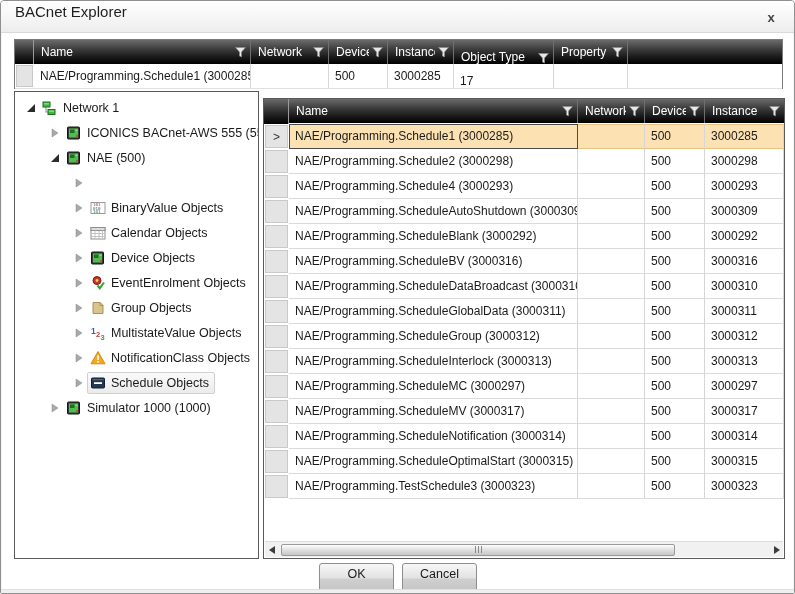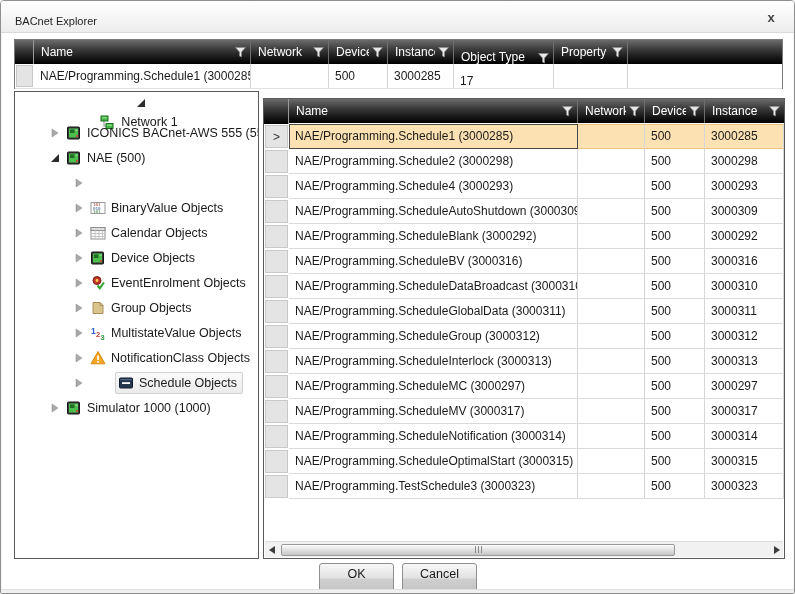--- a/index.html
+++ b/index.html
@@ -9,21 +9,21 @@
     background:#ffffff; border:1px solid #8f8f8f;
     border-radius:4px 4px 2px 2px; overflow:hidden;
     box-shadow: inset 0 0 0 1px #f6f6f6;
   }
   
   .titlebar {
     position:absolute; left:0; top:0; right:0; height:32px;
     background:linear-gradient(#ffffff,#ededed);
     border-bottom:1px solid #d9d9d9;
   }
-  .title-text { position:absolute; left:14px; top:14px; font-size:11px; color:#1e1e1e; }
+  .title-text { position:absolute; left:14px; top:2px; font-size:15px; color:#1e1e1e; }
   .close-btn {
     position:absolute; right:14px; top:8px; width:18px; height:18px;
     font-size:13px; font-weight:bold; color:#444; text-align:center; line-height:18px;
     cursor:default;
   }
   
   .grid-header-cell {
     background:linear-gradient(#6b6b6b 0%, #3a3a3a 40%, #161616 75%, #000000 100%);
     color:#ffffff; font-size:12px;
     display:flex; align-items:center; height:24px;
@@ -170,21 +170,21 @@
       <div class="data-cell w-dev">500</div>
       <div class="data-cell w-ins">3000285</div>
       <div class="data-cell w-obj">17</div>
       <div class="data-cell w-prop"></div>
       <div class="data-cell w-fill" style="border-right:none;"></div>
     </div>
   </div>
 
   <div class="tree-panel">
     <div id="tree-host">
-  <div class="tree-row" style="padding-left: 8px; flex-direction: column;">
+  <div class="tree-row" style="padding-left: 8px;">
     <span class="expander expanded">
 
       <svg class="exp-open" width="10" height="10" viewBox="0 0 10 10">
               <polygon points="9,1 9,9 1,9" fill="#2b2b2b"></polygon>
             </svg>
     </span>
     <span class="tree-node">
       <span class="tree-icon">
   <svg width="16" height="16" viewBox="0 0 16 16">
     <path d="M4,7 L4,12 L13,12" stroke="#9a9a9a" stroke-width="1.2" fill="none"></path>
@@ -377,21 +377,21 @@
   <svg width="16" height="16" viewBox="0 0 16 16">
     <path d="M8,1.5 L15,13.8 L1,13.8 Z" fill="#f5a623" stroke="#d8890f" stroke-linejoin="round"></path>
     <rect x="7.2" y="5.5" width="1.7" height="4.5" fill="#ffffff"></rect>
     <rect x="7.2" y="11" width="1.7" height="1.7" fill="#ffffff"></rect>
   </svg>
 </span>
       <span class="tree-label">NotificationClass Objects</span>
     </span>
   </div>
 
-  <div class="tree-row" style="padding-left: 56px; gap: 28px;">
+  <div class="tree-row" style="padding-left: 56px;">
     <span class="expander collapsed">
       <svg class="exp-closed" width="10" height="10" viewBox="0 0 10 10">
               <polygon points="2,1 8,5 2,9" fill="#a9a9a9" stroke="#8a8a8a" stroke-width="0.5"></polygon>
             </svg>
 
     </span>
     <span class="tree-node selected">
       <span class="tree-icon">
   <svg width="16" height="16" viewBox="0 0 16 16">
     <rect x="1.5" y="3" width="13" height="10" rx="1" fill="#25364f" stroke="#101e30"></rect>

